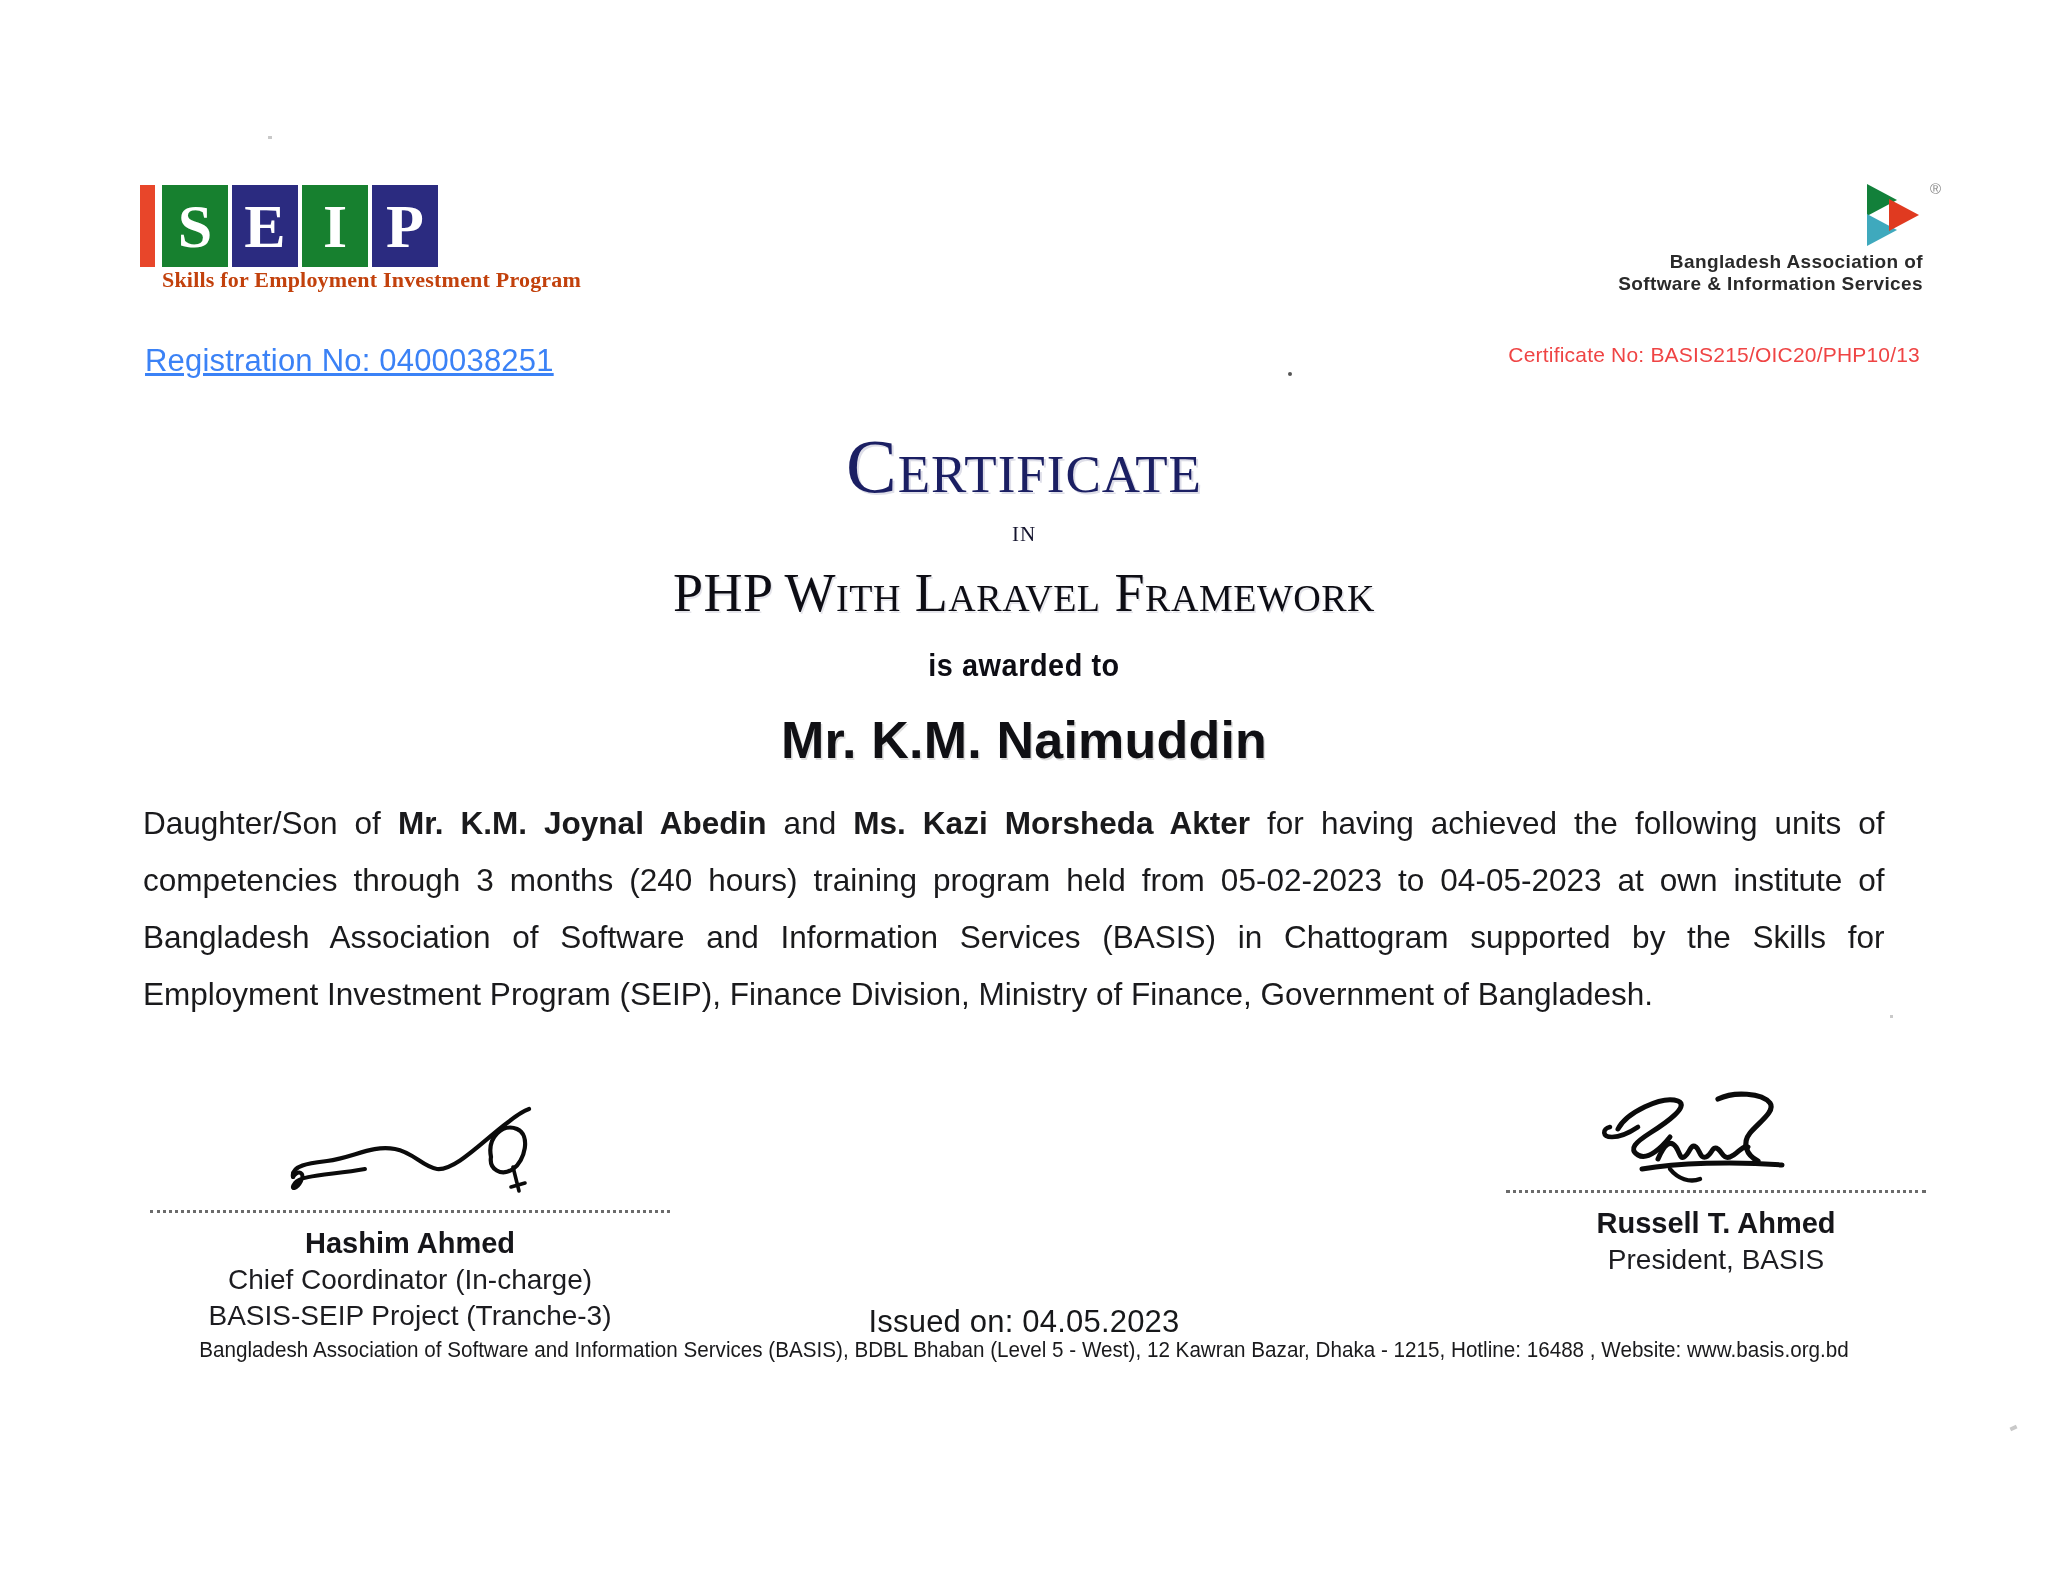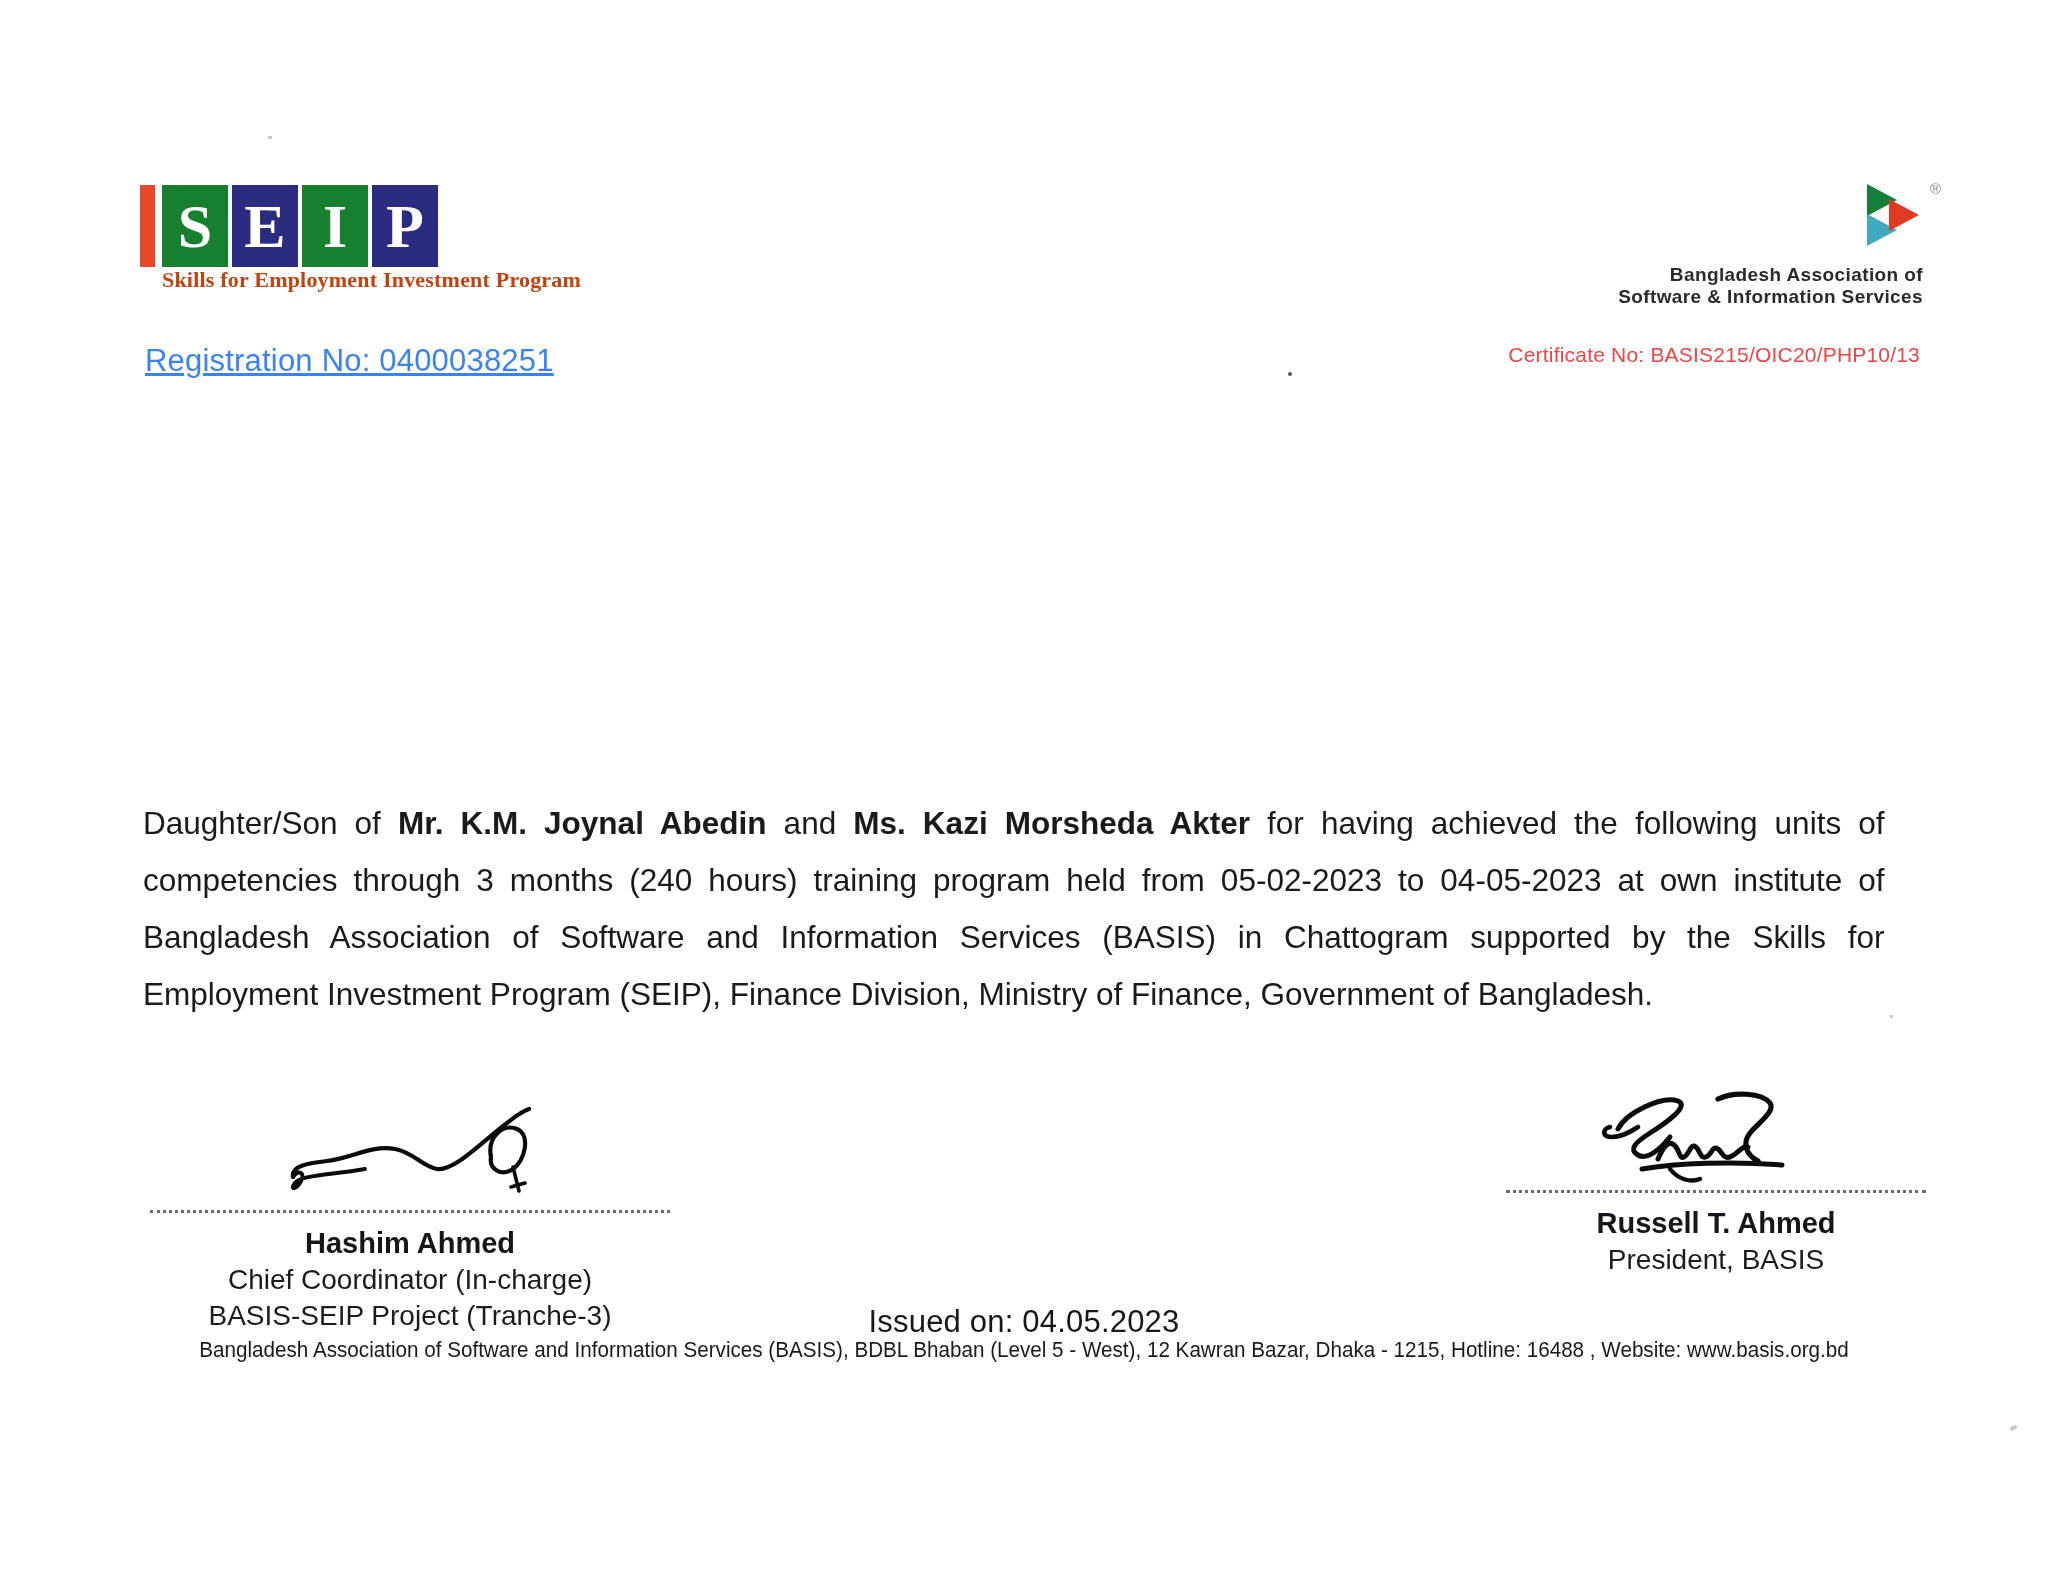--- a/index.html
+++ b/index.html
@@ -115,21 +115,21 @@
     border-left: 30px solid #e03a20;
   }
   .basis-reg {
     position: absolute;
     right: -18px;
     top: -4px;
     font-size: 15px;
     color: #888;
   }
   .basis-sub {
-    margin-top: 18px;
+    margin-top: 5px;
     font-family: "Liberation Sans", sans-serif;
     font-weight: bold;
     font-size: 19px;
     line-height: 1.18;
     color: #2a2a2a;
     letter-spacing: 0.4px;
   }
 
   
   .reg-no {
@@ -315,20 +315,27 @@
     <div class="basis-sub">
       <div>Bangladesh Association of</div>
       <div>Software &amp; Information Services</div>
     </div>
   </div>
 
   <div class="reg-no">Registration No: 0400038251</div>
   <div class="cert-no-dot"></div>
   <div class="cert-no">Certificate No: BASIS215/OIC20/PHP10/13</div>
 
+  <div class="title-block">
+    <div class="t-certificate">Certificate</div>
+    <div class="t-in">in</div>
+    <div class="t-course">PHP With Laravel Framework</div>
+    <div class="t-awarded">is awarded to</div>
+    <div class="t-name">Mr. K.M. Naimuddin</div>
+  </div>
 
   <div class="body-para">
     <span>Daughter/Son of </span><b>Mr. K.M. Joynal Abedin</b><span> and </span><b>Ms. Kazi Morsheda Akter</b><span> for having achieved the following units of competencies through 3 months (240 hours) training program held from </span><span>05-02-2023</span><span> to </span><span>04-05-2023</span><span> at own institute of Bangladesh Association of Software and Information Services (BASIS) in Chattogram supported by the Skills for Employment Investment Program (SEIP), Finance Division, Ministry of Finance, Government of Bangladesh.</span>
   </div>
 
   <div class="sig sig-left">
     <div class="sig-scribble">
       <svg width="330" height="105" viewBox="0 0 330 105" fill="none" aria-hidden="true">
         <path d="M48 72 C46 60, 66 58, 82 56 C110 52, 126 40, 150 44 C168 47, 178 62, 192 64 C210 66, 238 36, 262 18 C272 10, 278 6, 284 4" stroke="#0b0b0b" stroke-width="4.2" stroke-linecap="round" fill="none"></path>
         <path d="M48 72 C54 64, 60 68, 56 76 C52 84, 44 86, 50 78 C56 70, 86 70, 120 64" stroke="#0b0b0b" stroke-width="4" stroke-linecap="round" fill="none"></path>

